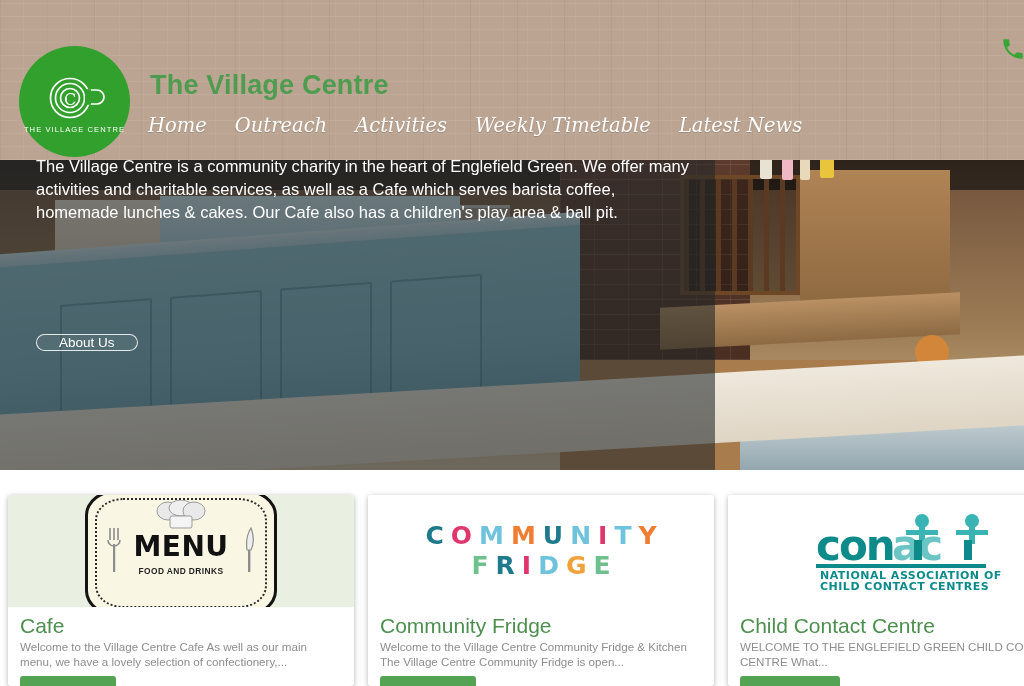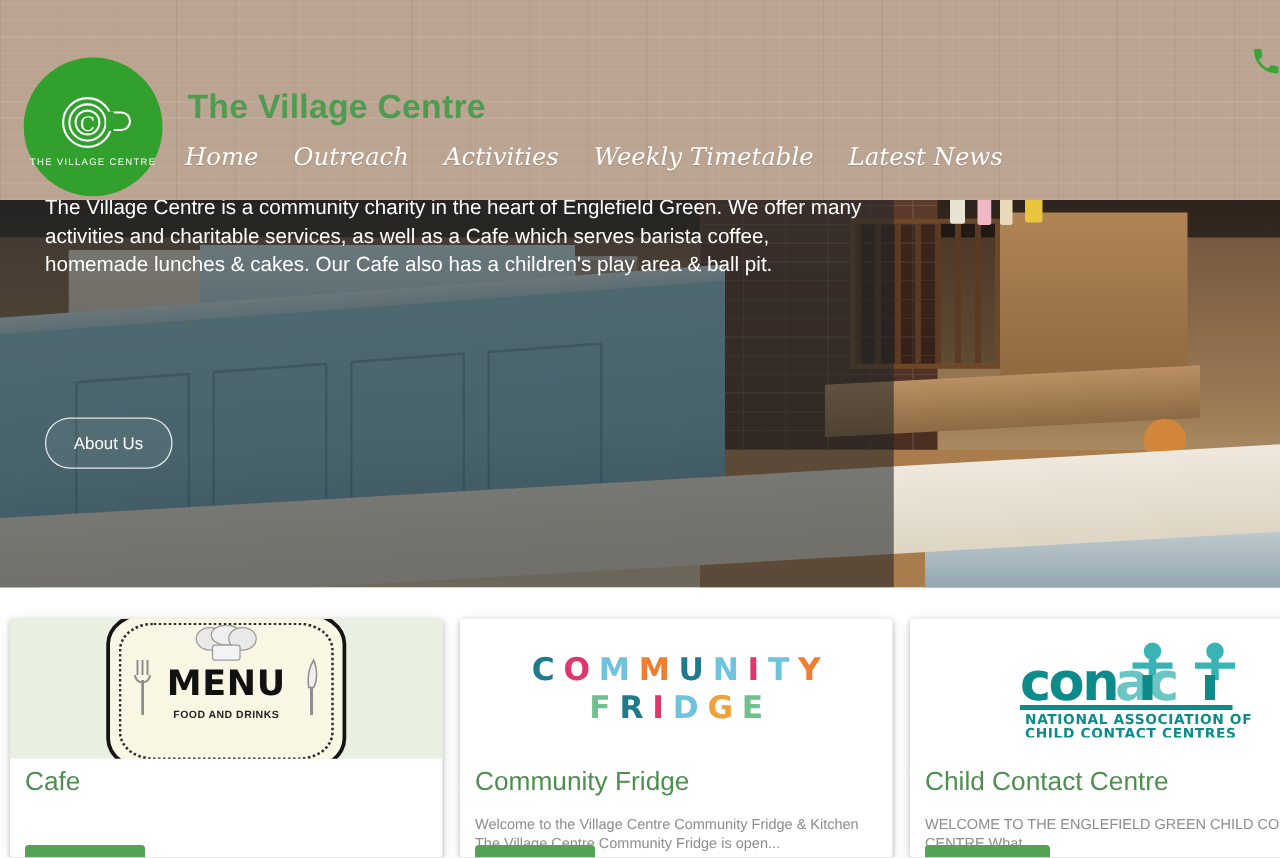--- a/index.html
+++ b/index.html
@@ -125,21 +125,21 @@
   #hero-title {
     font-size:30px; font-weight:400; line-height:34px; letter-spacing:.2px;
     margin-bottom:12px; white-space:nowrap;
   }
   #hero-body {
     font-size:16.5px; line-height:23px; font-weight:400;
   }
   #hero-btn {
     position:absolute; left:36px; top:334px;
     display:inline-block;
-    padding:12px 22px;
+    padding:0 22px;
     border:1px solid rgba(255,255,255,.85);
     border-radius:20px;
     color:#ffffff; font-size:13.5px; line-height:15px;
     background:rgba(255,255,255,0.06);
     white-space:nowrap;
   }
 
   
   #header {
     position:absolute; left:0; top:0; width:1024px; height:160px;
@@ -196,21 +196,21 @@
     overflow:hidden;
     position:relative;
   }
   .card-img {
     height:112px; width:100%; position:relative; overflow:hidden;
     display:flex; align-items:center; justify-content:center;
   }
   .card-body { padding:6px 12px 0 12px; }
   .card-title {
     color:#4d8f4e; font-size:21px; font-weight:400; line-height:26px;
-    margin-bottom:13px;
+    margin-bottom:0;
   }
   .card-text {
     color:#8d8d8d; font-size:11.6px; line-height:15px;
   }
   .card-btn {
     position:absolute; left:12px; bottom:-12px;
     width:96px; height:22px;
     background:#54a354; border-radius:3px;
   }
   .card-btn.wide { width:100px; }
@@ -353,20 +353,21 @@
             <path d="M11 2c3 8 3 16 0 22H7c-1-7-0.5-15 4-22z" fill="#efefef" stroke="#8d8d8d" stroke-width="1.2"></path>
             <rect x="8" y="24" width="2.4" height="22" fill="#8d8d8d"></rect>
           </svg>
           <div class="menu-word">MENU</div>
           <div class="menu-sub">FOOD AND DRINKS</div>
         </div>
       </div>
     </div>
     <div class="card-body">
       <div class="card-title">Cafe</div>
+      <div class="card-text">Welcome to the Village Centre Cafe As well as our main menu, we have a lovely selection of confectionery,...</div>
     </div>
     <div class="card-btn"></div>
   </div>
 
   <div class="card">
     <div class="card-img">
       <div class="cf-art">
         <div class="cf-row cf-row1">
             <span class="cf-l" style="color: rgb(31, 122, 140);">C</span>
             <span class="cf-l" style="color: rgb(224, 54, 107);">O</span>

